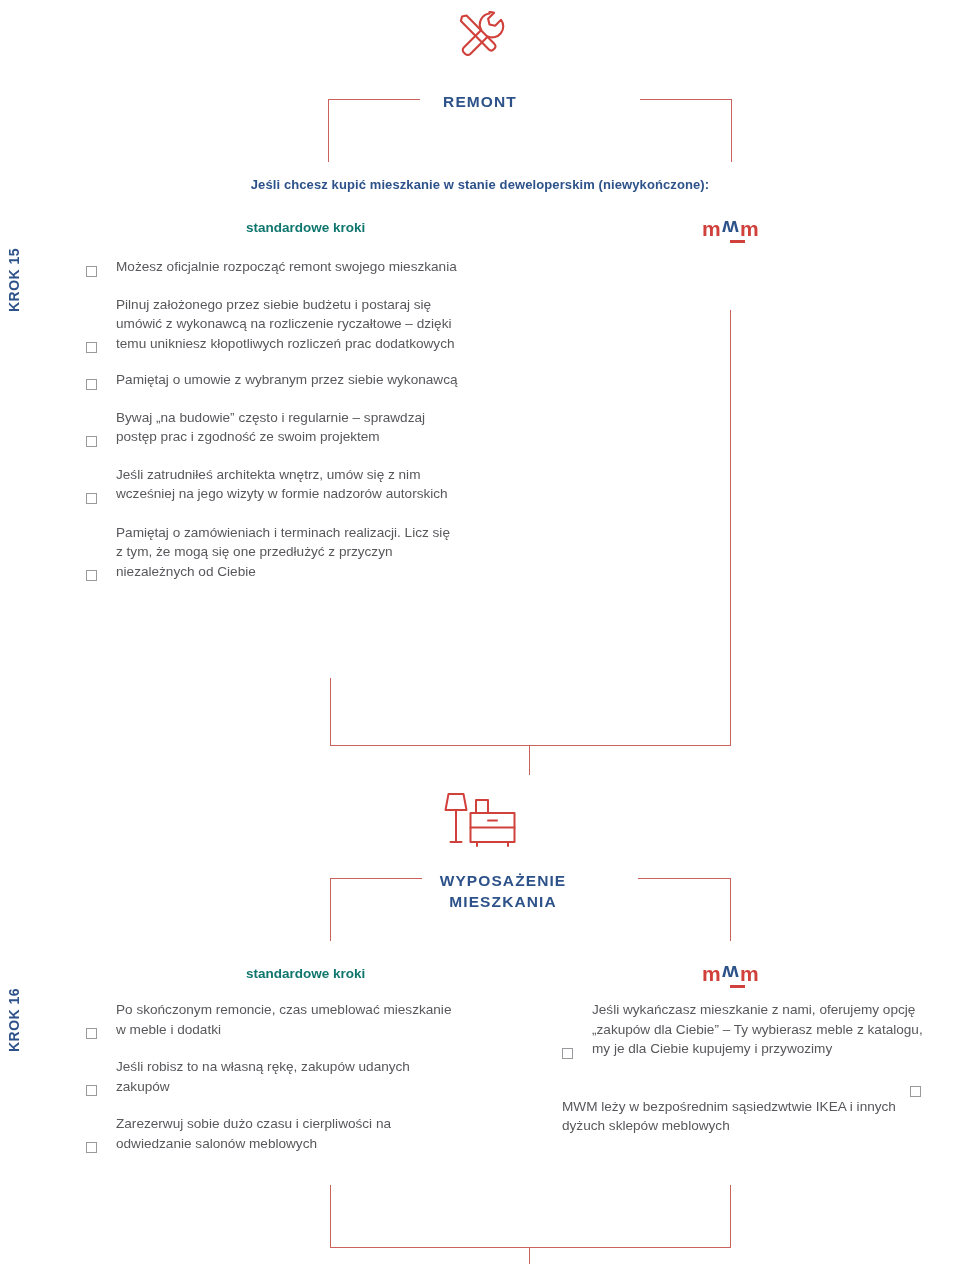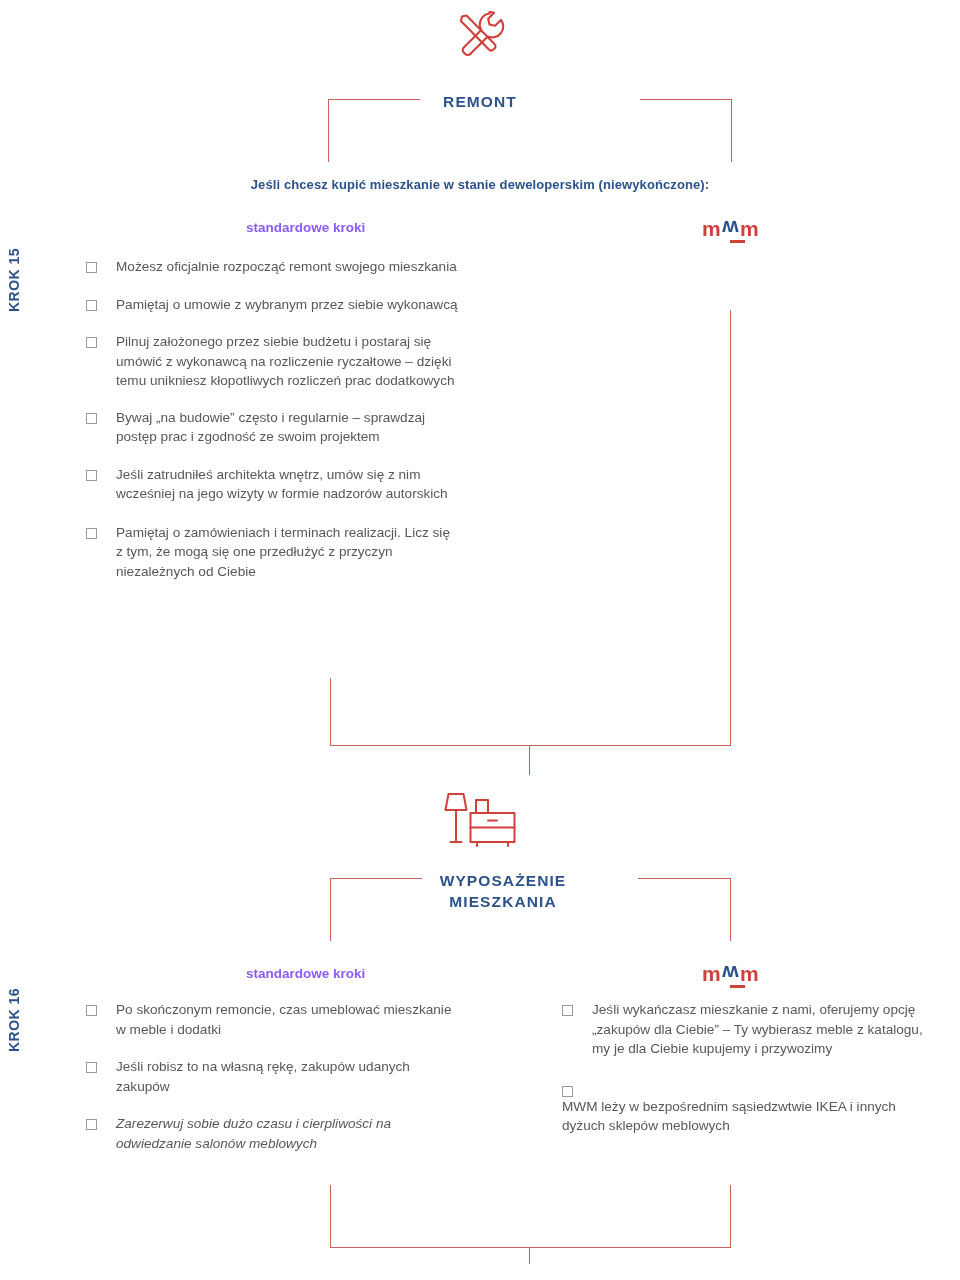--- a/index.html
+++ b/index.html
@@ -71,21 +71,21 @@
     text-align: center;
     color: #2d5289;
     font-weight: bold;
     font-size: 13px;
     letter-spacing: 0.1px;
   }
 
   
   .col-label {
     position: absolute;
-    color: #8b5cf6;
+    color: #0f766e;
     font-weight: bold;
     font-size: 13.5px;
   }
 
   
   .logo {
     position: absolute;
     font-family: "Liberation Sans", sans-serif;
     font-size: 21px;
     font-weight: bold;
@@ -108,21 +108,21 @@
     margin-top: 1px;
   }
 
   
   .bullets {
     position: absolute;
   }
   .bullet {
     position: relative;
     display: flex;
-    align-items: flex-start;
+    align-items: flex-end;
     margin-bottom: 17px;
   }
   .checkbox {
     flex: 0 0 auto;
     width: 9px;
     height: 9px;
     border: 1px solid #9a9a9e;
     margin-top: 5px;
     margin-right: 19px;
     background: #fff;
@@ -162,27 +162,27 @@
   <div class="logo" style="left:702px; top:218px;">
     <span class="lm">m</span><span class="lw">w</span><span class="lm">m</span>
     <span class="underline"></span>
   </div>
 
   <div class="bullets" style="left:86px; top:257px; width:372px;">
     <div class="bullet" style="margin-bottom:18px;">
       <span class="checkbox"></span>
       <span class="bullet-text">Możesz oficjalnie rozpocząć remont swojego mieszkania</span>
     </div>
+    <div class="bullet" style="margin-bottom:17px;">
+      <span class="checkbox"></span>
+      <span class="bullet-text">Pilnuj założonego przez siebie budżetu i postaraj się umówić z wykonawcą na rozliczenie ryczałtowe – dzięki temu unikniesz kłopotliwych rozliczeń prac dodatkowych</span>
+    </div>
     <div class="bullet" style="margin-bottom:18px;">
       <span class="checkbox"></span>
       <span class="bullet-text">Pamiętaj o umowie z wybranym przez siebie wykonawcą</span>
-    </div>
-    <div class="bullet" style="margin-bottom:17px;">
-      <span class="checkbox"></span>
-      <span class="bullet-text">Pilnuj założonego przez siebie budżetu i postaraj się umówić z wykonawcą na rozliczenie ryczałtowe – dzięki temu unikniesz kłopotliwych rozliczeń prac dodatkowych</span>
     </div>
     <div class="bullet" style="margin-bottom:18px;">
       <span class="checkbox"></span>
       <span class="bullet-text">Bywaj „na budowie” często i regularnie – sprawdzaj postęp prac i zgodność ze swoim projektem</span>
     </div>
     <div class="bullet" style="margin-bottom:19px;">
       <span class="checkbox"></span>
       <span class="bullet-text">Jeśli zatrudniłeś architekta wnętrz, umów się z nim wcześniej na jego wizyty w formie nadzorów autorskich</span>
     </div>
     <div class="bullet" style="margin-bottom:0;">
@@ -235,21 +235,21 @@
 
   <div class="bullets" style="left:86px; top:1000px; width:372px;">
     <div class="bullet" style="margin-bottom:18px;">
       <span class="checkbox"></span>
       <span class="bullet-text">Po skończonym remoncie, czas umeblować mieszkanie w meble i dodatki</span>
     </div>
     <div class="bullet" style="margin-bottom:18px;">
       <span class="checkbox"></span>
       <span class="bullet-text">Jeśli robisz to na własną rękę, zakupów udanych zakupów</span>
     </div>
-    <div class="bullet" style="margin-bottom:0;font-style:italic;">
+    <div class="bullet" style="margin-bottom:0;">
       <span class="checkbox"></span>
       <span class="bullet-text">Zarezerwuj sobie dużo czasu i cierpliwości na odwiedzanie salonów meblowych</span>
     </div>
   </div>
 
   <div class="bullets" style="left:562px; top:1000px; width:378px;">
     <div class="bullet" style="margin-bottom:22px;">
       <span class="checkbox"></span>
       <span class="bullet-text">Jeśli wykańczasz mieszkanie z nami, oferujemy opcję „zakupów dla Ciebie” – Ty wybierasz meble z katalogu, my je dla Ciebie kupujemy i przywozimy</span>
     </div>

